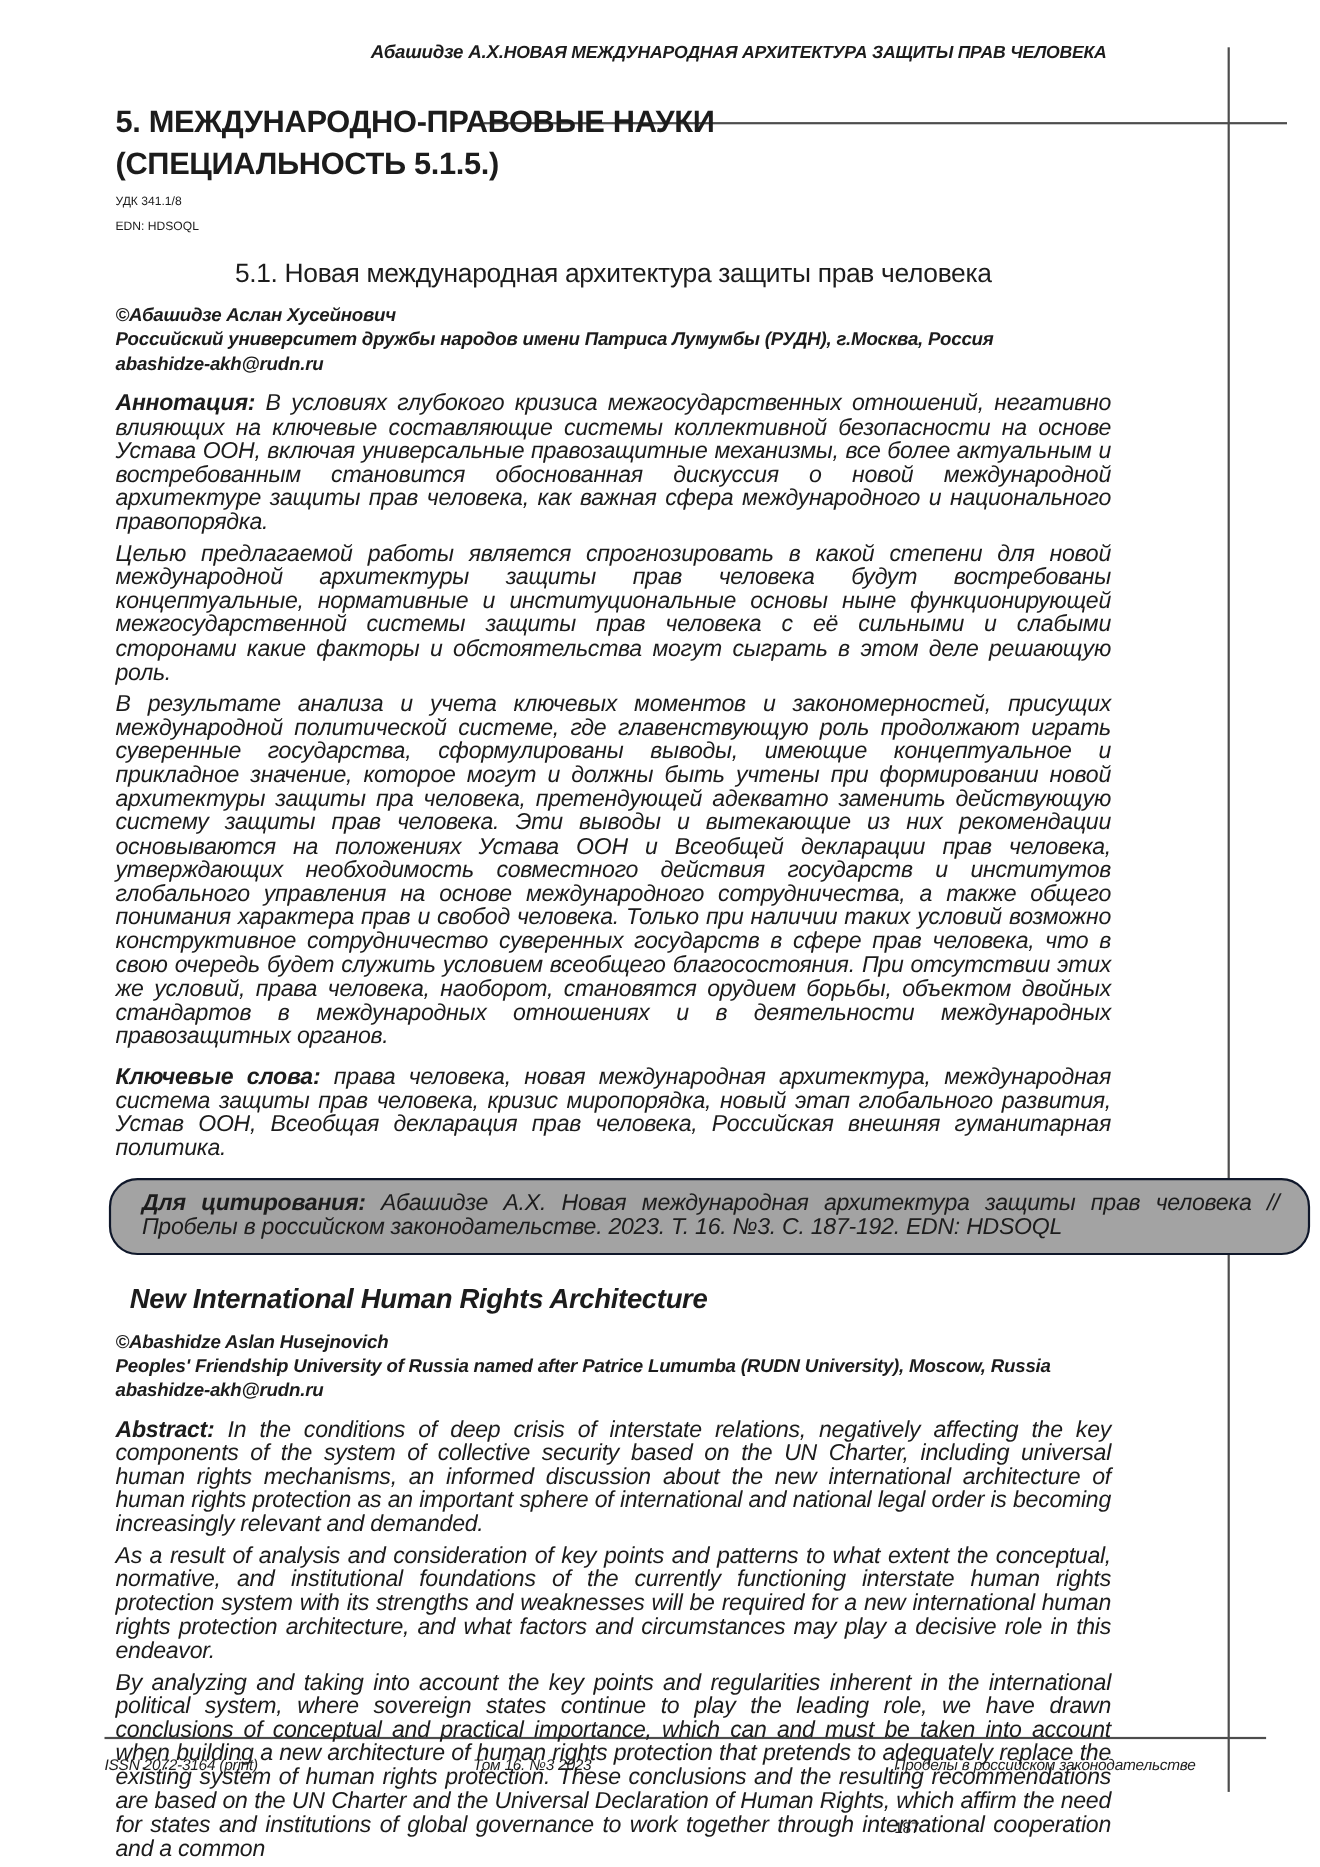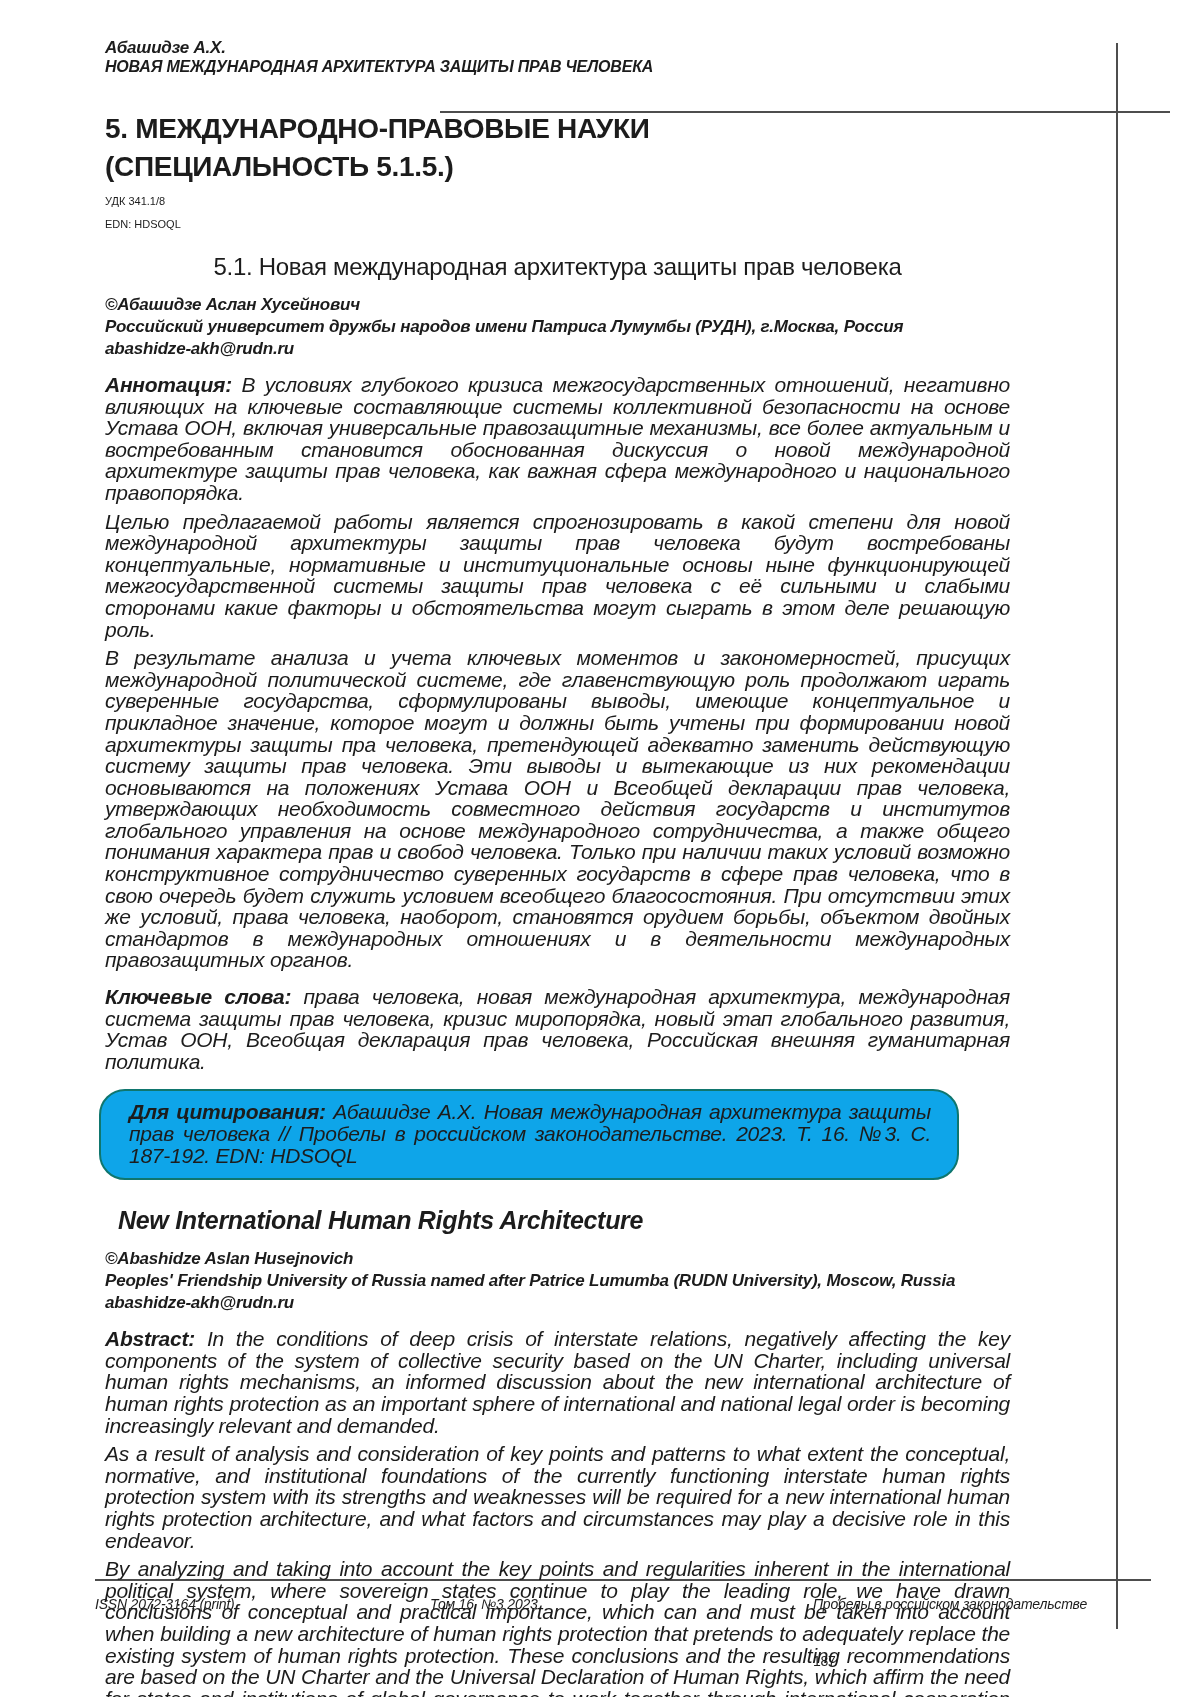--- a/index.html
+++ b/index.html
@@ -13,21 +13,21 @@
   }
   .page { position: relative; width: 1200px; height: 1697px; background: #fff; }
 
   
   .vline  { position: absolute; left: 1116px; top: 43px; width: 2px; height: 1586px; background: #4d4d4d; }
   .hline-top    { position: absolute; left: 440px; top: 111px; width: 730px; height: 2px; background: #4d4d4d; }
   .hline-bottom { position: absolute; left: 95px;  top: 1579px; width: 1056px; height: 2px; background: #4d4d4d; }
 
   .content { position: absolute; left: 105px; top: 38px; width: 905px; }
 
-  .running-header { display: flex; justify-content: flex-end; align-items: baseline; font-size: 17px; font-weight: bold; font-style: italic; letter-spacing: -0.2px; flex-direction: column; }
+  .running-header { display: flex; justify-content: flex-end; align-items: baseline; font-size: 17px; font-weight: bold; font-style: italic; letter-spacing: -0.2px; }
   .rh-title { font-size: 16px; padding-right: 4px; }
 
   .section-title {
     margin-top: 34px; text-align: left;
     font-size: 28px; font-weight: bold; line-height: 38px; letter-spacing: -0.3px;
   }
 
   .udc-block { margin-top: 4px; font-size: 11px; line-height: 23px; font-style: normal; }
 
   .article-title-ru { margin-top: 17px; font-size: 24px; font-weight: normal; letter-spacing: -0.3px; text-align: center; }
@@ -38,22 +38,22 @@
     margin-top: 7px;
     font-size: 21px; font-style: italic; line-height: 21.6px;
     text-align: justify; letter-spacing: -0.25px;
   }
   .body-par.first { margin-top: 14px; }
   .lbl { font-weight: bold; }
 
   .keywords { margin-top: 15px; }
 
   .cite-box {
-    margin-top: 17px; margin-left: -6px; width: 860px;
-    background: #0ea5e9; border: 2px solid #0f766e; border-radius: 26px;
+    margin-top: 17px; margin-left: -6px; width: 1092px;
+    background: #a3a3a3; border: 2px solid #0f172a; border-radius: 26px;
     padding: 10px 26px 12px 28px;
   }
   .cite-box .body-par { margin-top: 0; }
 
   .article-title-en { margin-top: 26px; font-size: 25px; font-weight: bold; font-style: italic; letter-spacing: -0.3px; margin-left: 13px; }
 
   .footer {
     position: absolute; left: 95px; top: 1592px; width: 992px;
     font-size: 14px; font-style: italic; line-height: 25px; letter-spacing: -0.2px;
     display: flex; align-items: flex-start;

